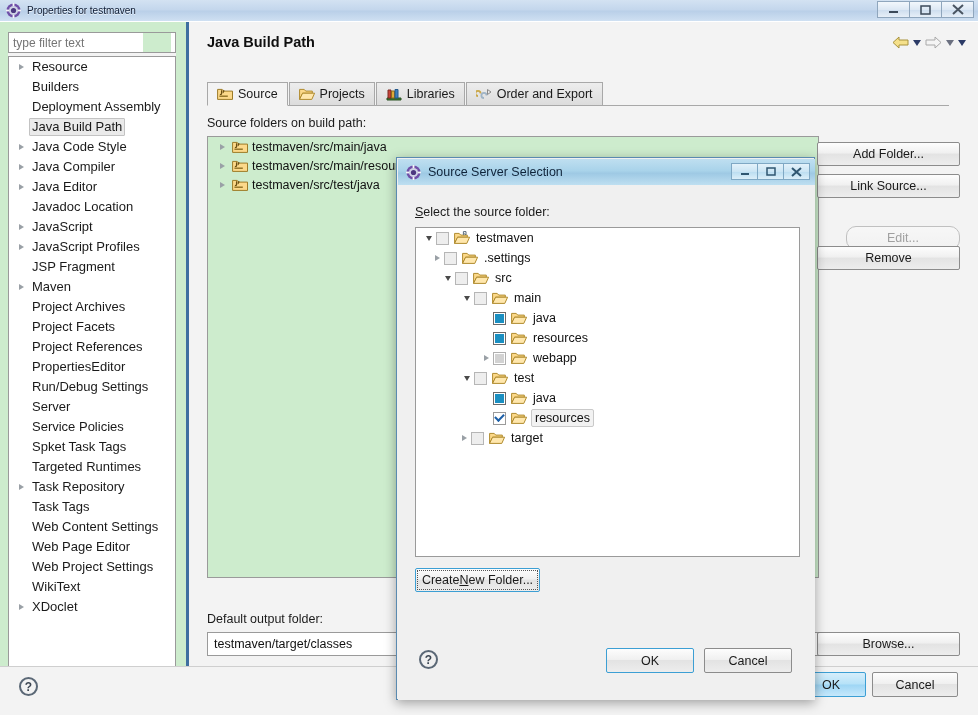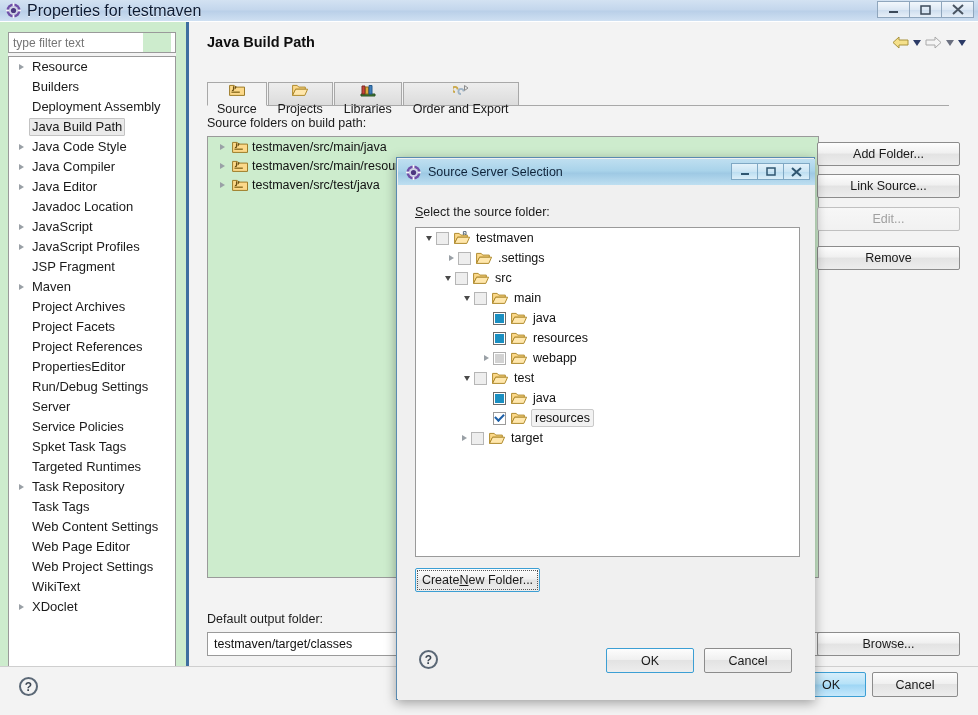--- a/index.html
+++ b/index.html
@@ -29,21 +29,21 @@
     background: linear-gradient(180deg,#d3e2f2 0%, #c3d6ec 48%, #b9cfe8 52%, #cfe0f2 100%);
     display:flex; align-items:center;
     overflow:hidden;
   }
   .win-title-icon {
     margin-left: 6px; margin-right: 6px;
     width: 15px; height: 15px;
     flex: 0 0 auto;
   }
   .win-title-text {
-    font-size: 16px; color:#0d1b33; white-space:nowrap;
+    font-size: 10px; color:#0d1b33; white-space:nowrap;
     text-shadow: 0 1px 0 rgba(255,255,255,.7);
   }
   .win-ctrl-group {
     position:absolute; right:4px; top:1px;
     display:flex; gap:0px;
   }
   .win-ctrl {
     width: 33px; height: 17px;
     border:1px solid #8fa6bd;
     background: linear-gradient(180deg,#f2f7fc 0%,#dde8f4 50%,#ccdcee 51%,#e6eff8 100%);
@@ -161,21 +161,20 @@
   }
   .tab {
     display:flex; align-items:center; gap:5px;
     height:23px; padding:0 9px;
     border:1px solid #a8a8a8;
     border-bottom:none;
     background: linear-gradient(180deg,#ededed 0%,#dcdcdc 100%);
     font-size:12.5px; color:#1a1a1a;
     margin-right:1px;
     position:relative;
-    flex-direction:column;
   }
   .tab.active {
     background:#f3f3f3;
     height:24px;
     margin-bottom:-1px;
     border-bottom:1px solid #f3f3f3;
     font-weight:normal;
   }
 
   .section-label {
@@ -230,21 +229,21 @@
     background: linear-gradient(180deg,#fdfdfd 0%,#f0f0f0 46%,#e3e3e3 50%,#ededed 100%);
     border:1px solid #8c8c8c; border-radius:2px;
     font-size:12.5px; color:#1a1a1a;
     display:flex; align-items:center; justify-content:center;
     font-family:"Liberation Sans", sans-serif;
   }
   .btn.disabled { color:#a0a0a0; border-color:#c0c0c0;
     background: linear-gradient(180deg,#f7f7f7 0%,#f1f1f1 100%); }
   .btn-add    { position:absolute; right:18px; top:120px; width:143px; height:24px; }
   .btn-link   { position:absolute; right:18px; top:152px; width:143px; height:24px; }
-  .btn-edit   { position:absolute; right:18px; top:185px; width:143px; height:24px; }
+  .btn-edit   { position:absolute; right:18px; top:204px; width:114px; height:24px;border-radius:10px; }
   .btn-remove { position:absolute; right:18px; top:224px; width:143px; height:24px; }
   .btn-browse { position:absolute; right:18px; top:610px; width:143px; height:24px; }
 
   
   .bottombar {
     position:absolute; left:0; top:666px; width:978px; height:49px;
     background:#f3f3f3;
     border-top:1px solid #cfcfcf;
   }
   .help-circle {
@@ -711,21 +710,21 @@
             <span class="dt-cb empty-gray"></span>
             <span style="display: inline-flex; align-items: center;">
               <svg width="16" height="14" viewBox="0 0 16 14">
                 <path d="M0.6 12.4 V2.4 h4.6 l1.5 1.7 h6.6 v2.1 H3.6 L0.6 12.4 Z" fill="#fcd98a" stroke="#b08b2e" stroke-width="1"></path>
                 <path d="M0.6 12.4 L3.6 6.2 H15.6 L12.8 12.4 Z" fill="#ffe7ad" stroke="#b08b2e" stroke-width="1"></path>
                 <path d="M9.4 0.6 h2.6 v3.2 l-1.3 -1 l-1.3 1 Z" fill="#ffffff" stroke="#5a6b7a" stroke-width="1"></path>
               </svg>
             </span>
             <span class="dt-label">testmaven</span>
           </div>
-          <div class="dt-row" style="padding-left: 28px;">
+          <div class="dt-row" style="padding-left: 14px;">
             <span class="dt-arrow">
               <span class="tri-right"></span>
             </span>
             <span class="dt-cb empty-gray"></span>
             <span style="display: inline-flex; align-items: center;">
               <svg width="16" height="14" viewBox="0 0 16 14">
                 <path d="M0.6 12.4 V2.4 h4.6 l1.5 1.7 h6.6 v2.1 H3.6 L0.6 12.4 Z" fill="#fcd98a" stroke="#b08b2e" stroke-width="1"></path>
                 <path d="M0.6 12.4 L3.6 6.2 H15.6 L12.8 12.4 Z" fill="#ffe7ad" stroke="#b08b2e" stroke-width="1"></path>
               </svg>
             </span>

